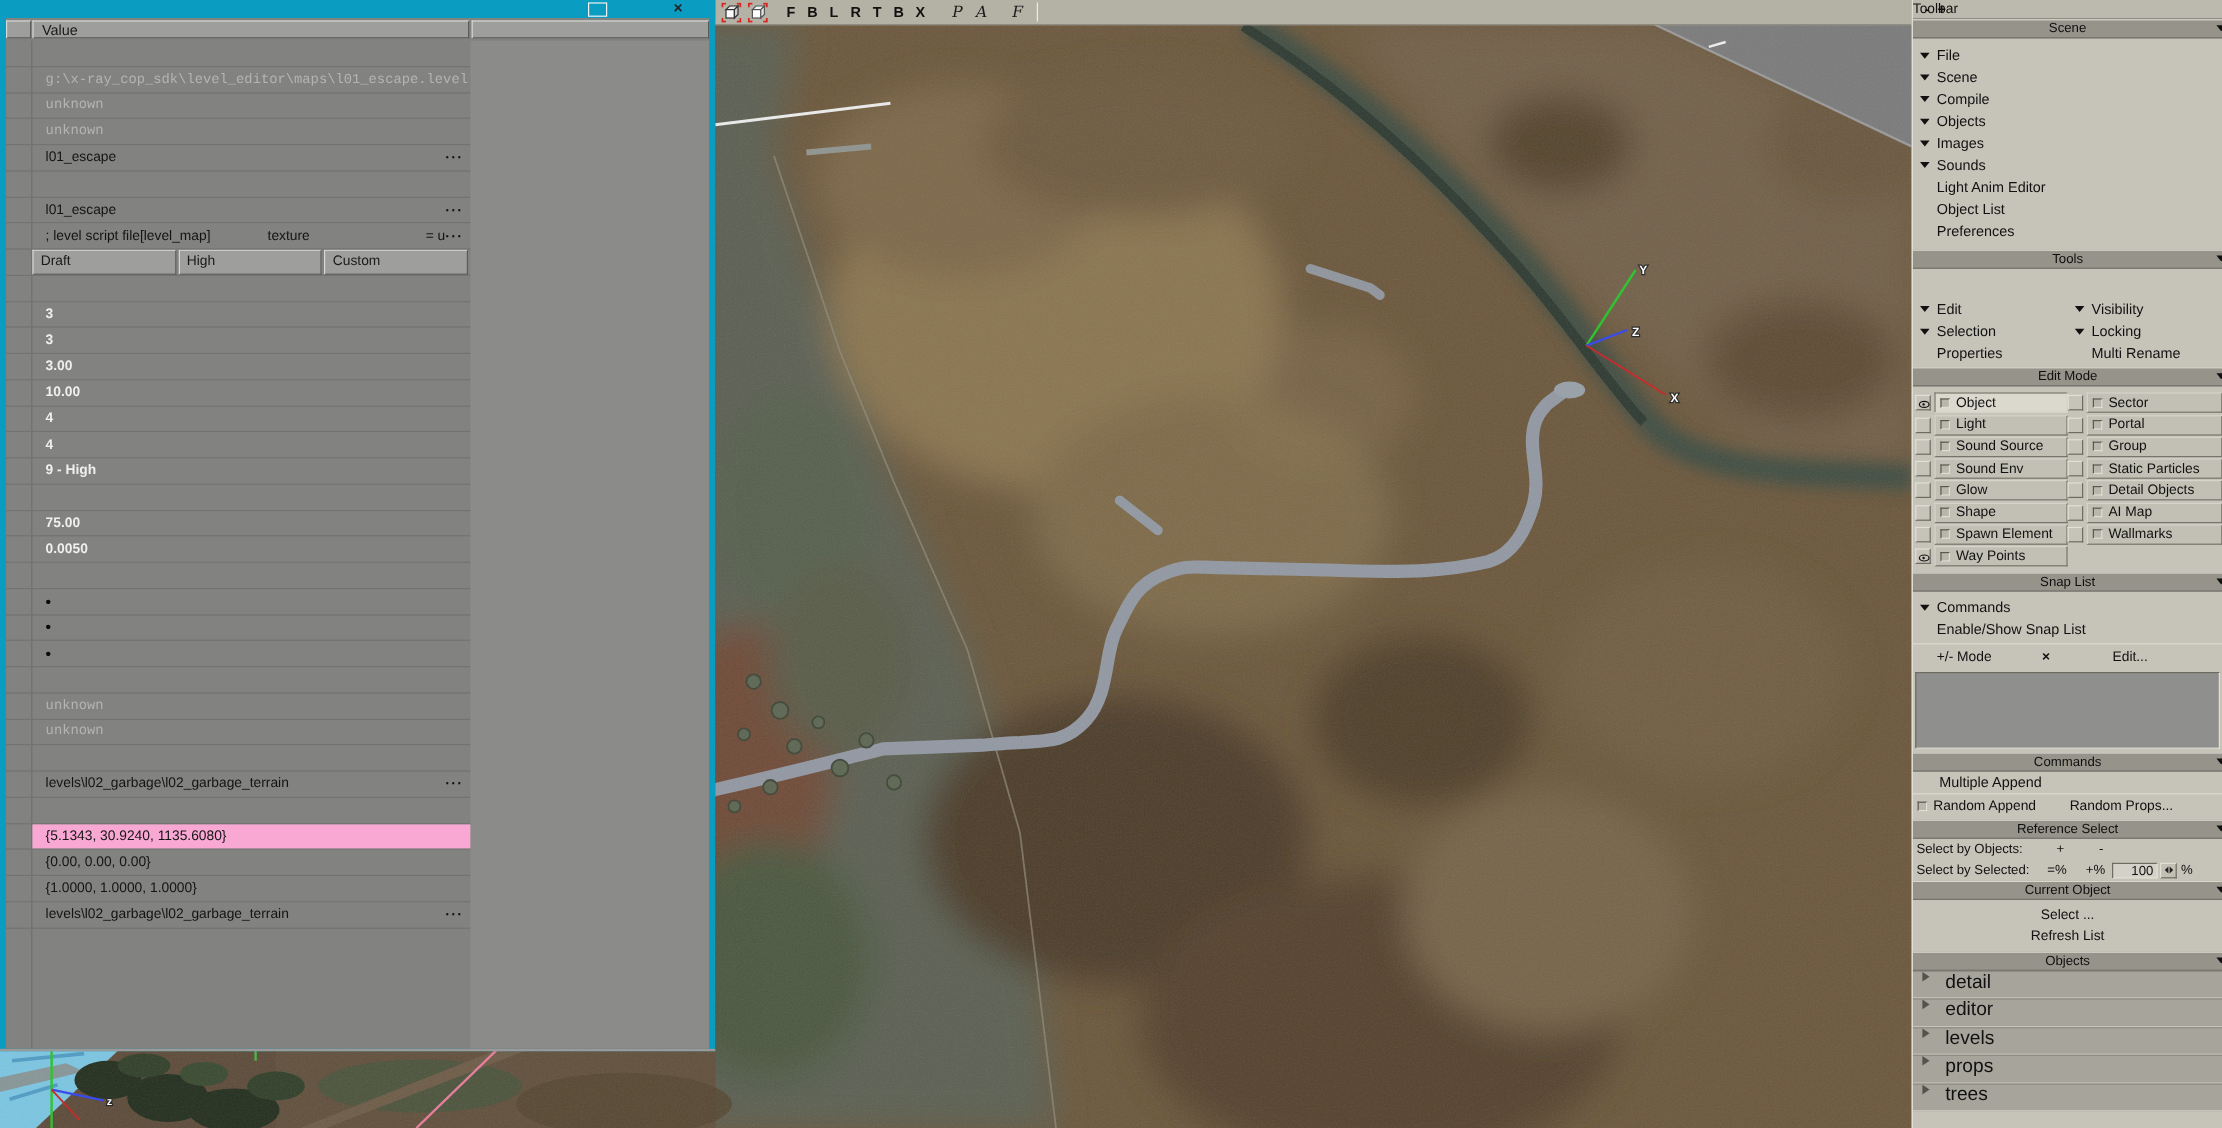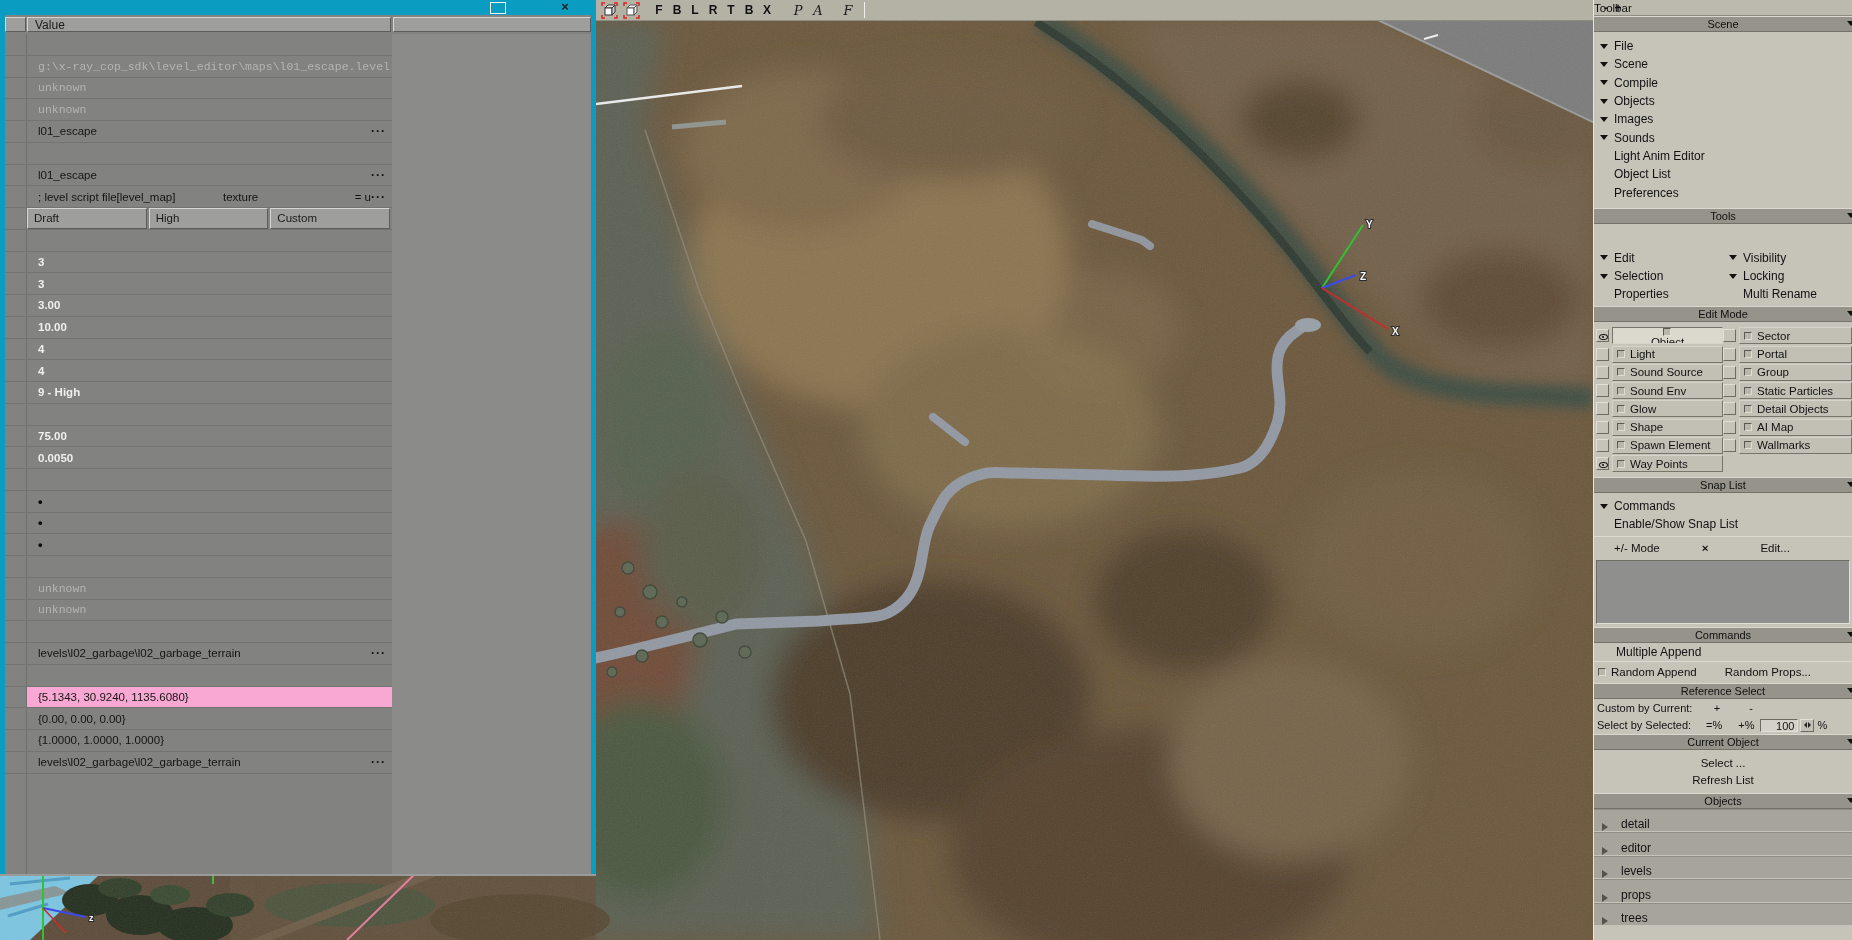--- a/index.html
+++ b/index.html
@@ -89,21 +89,21 @@
   .em-row{height:18.3px;display:flex;align-items:center;}
   .eye-btn{width:13px;height:13px;flex:0 0 13px;background:#c6c4b9;box-sizing:border-box;
     border:1px solid;border-color:#e2e0d6 #6e6c62 #6e6c62 #e2e0d6;position:relative;margin-right:3px;}
   .em-row.eyed .eye-btn::before{content:'';position:absolute;left:1.5px;top:3.5px;width:7px;
     height:4px;border:1px solid #111;border-radius:50%;}
   .em-row.eyed .eye-btn::after{content:'';position:absolute;left:4.5px;top:5.5px;width:2px;
     height:2px;background:#111;border-radius:50%;}
   .em-btn{flex:1;display:flex;align-items:center;height:15px;background:#c2c0b5;
     border:1px solid;border-color:#d6d4ca #77756b #77756b #d6d4ca;
     font-size:11.5px;color:#111;overflow:hidden;white-space:nowrap;min-width:0;}
-  .em-row.active .em-btn{background:#dbd9ce;border-color:#77756b #d6d4ca #d6d4ca #77756b;flex-direction:column;}
+  .em-row.active .em-btn{background:#dbd9ce;border-color:#77756b #d6d4ca #d6d4ca #77756b;}
   .cb{width:8px;height:8px;flex:0 0 8px;box-sizing:border-box;background:#b9b7ac;
     border:1px solid;border-color:#5a5850 #e0ded4 #e0ded4 #5a5850;margin:0 5px 0 4px;}
   
   .flat-item{height:18.3px;display:flex;align-items:center;font-size:12px;color:#111;}
   #snap-mode-row{height:23px;border-top:1px solid #dddbd1;display:flex;align-items:center;
     font-size:11.5px;color:#111;}
   #snap-mode-row .sm-mode{margin-left:20px;font-weight:normal;}
   #snap-mode-row .sm-x{margin-left:42px;font-weight:bold;}
   #snap-mode-row .sm-edit{margin-left:52px;}
   #snap-box{height:62px;margin:0 2px 3px 2px;background:#8f8f8d;
@@ -126,22 +126,22 @@
   .spinner .lt{width:0;height:0;border-top:3px solid transparent;border-bottom:3px solid transparent;
     border-right:3px solid #222;margin-right:1px;}
   .spinner .rt{width:0;height:0;border-top:3px solid transparent;border-bottom:3px solid transparent;
     border-left:3px solid #222;}
   .pct{margin-left:3px;}
   
   .ctr-item{height:17px;text-align:center;font-size:11.5px;color:#111;line-height:17px;}
   #cur-obj-pad{padding:5px 0 4px 0;}
   
   #obj-list{margin-top:0;}
-  .obj-row{height:21.5px;display:flex;align-items:flex-end;background:#a7a59b;
-    border-bottom:1px solid #c6c4ba;border-top:1px solid #8f8d83;font-size:12px;color:#111;}
+  .obj-row{height:21.5px;display:flex;align-items:flex-start;background:#a7a59b;
+    border-bottom:1px solid #c6c4ba;border-top:1px solid #8f8d83;font-size:16px;color:#111;}
   .tri-right{width:0;height:0;border-top:4px solid transparent;border-bottom:4px solid transparent;
     border-left:6px solid #55534b;margin:0 13px 0 8px;}
 </style>
 </head>
 <body>
 
 <svg id="vp-svg" viewBox="0 0 1852 940">
   <defs>
     <clipPath id="vpclip">
         <path d="M596,0 H1593 V940 H0 V874 H596 Z"></path>
@@ -843,21 +843,21 @@
   <div id="random-row">
     <span class="cb"></span>
     <span>Random Append</span>
     <span class="rnd-props">Random Props...</span>
   </div>
 
   <div class="sec-hdr">
     <span>Reference Select</span><span class="hdr-arr"></span>
   </div>
   <div class="ref-row">
-    <span class="ref-lbl">Custom by Current:</span>
+    <span class="ref-lbl">Select by Objects:</span>
     <span class="ref-btn">+</span>
     <span class="ref-btn">-</span>
   </div>
   <div class="ref-row">
     <span class="ref-lbl">Select by Selected:</span>
     <span style="margin-left:6px;">=%</span>
     <span style="margin-left:16px;">+%</span>
     <span class="spin-input">100</span>
     <span class="spinner">
         <span class="lt"></span>

